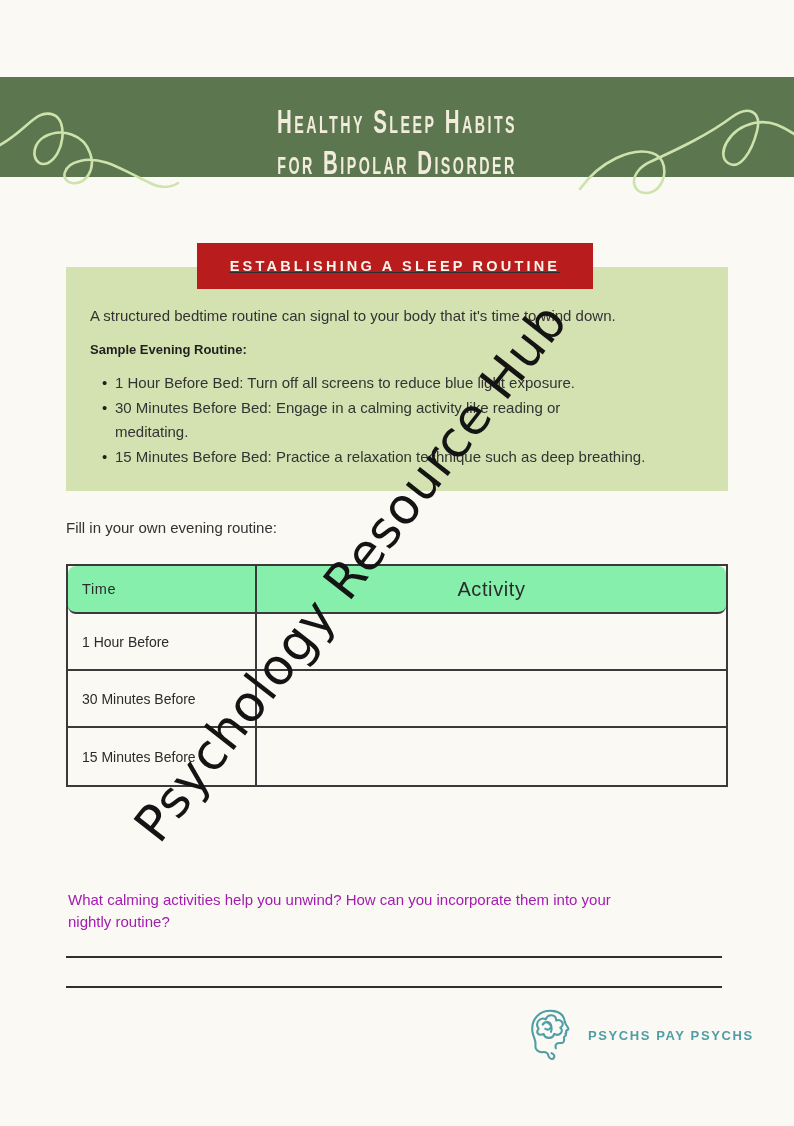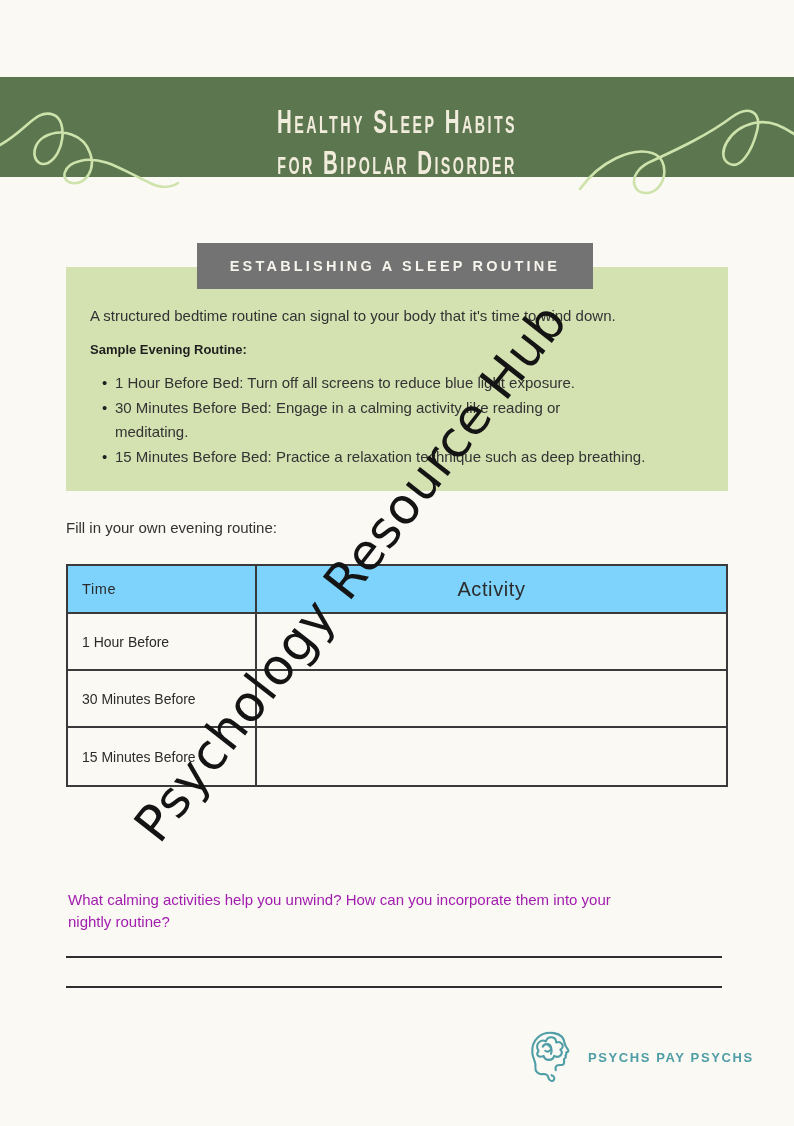--- a/index.html
+++ b/index.html
@@ -13,22 +13,22 @@
   .band-squiggles{position:absolute;left:0;top:0;width:794px;height:130px;pointer-events:none;}
   .title-wrap{position:absolute;left:0;top:24px;width:794px;text-align:center;}
   .title-line{
     display:block;width:794px;height:41px;line-height:41px;
     font-size:33px;font-weight:bold;font-variant:small-caps;
     letter-spacing:4px;color:#F1ECDB;transform:scaleX(0.62);transform-origin:50% 50%;
     white-space:nowrap;
   }
   
   .label-box{
-    position:absolute;left:197px;top:243px;width:396px;height:46px;background:#737373;
-    display:flex;align-items:center;justify-content:center;z-index:3;
+    position:absolute;left:197px;top:243px;width:396px;height:46px;background:#b91c1c;
+    display:flex;align-items:center;justify-content:center;z-index:3;text-decoration:underline;
   }
   .label-box span{
     color:#F6F4EC;font-weight:bold;font-size:14.5px;letter-spacing:3.2px;white-space:nowrap;
   }
   
   .content-box{
     position:absolute;left:66px;top:267px;width:662px;height:224px;background:#D4E2B2;
     box-sizing:border-box;padding:38px 24px 8px 24px;z-index:2;
   }
   .intro{font-size:15px;line-height:22px;color:#333;}
@@ -39,21 +39,21 @@
   .bullet-lines{flex:1;}
   .bullet-line{font-size:15px;line-height:24.5px;color:#333;white-space:nowrap;}
   
   .fill-prompt{position:absolute;left:66px;top:519px;font-size:15px;color:#333;}
   
   .routine-table{
     position:absolute;left:66px;top:564px;width:662px;box-sizing:border-box;
     border:2px solid #3A3A3A;background:#fff0;
   }
   .t-row{display:flex;box-sizing:border-box;}
-  .t-header{height:48px;background:#7dd3fc;border-bottom:2px solid #3A3A3A;}
+  .t-header{height:48px;background:#86efac;border-bottom:2px solid #3A3A3A;border-radius:8px;}
   .t-body{height:57px;border-bottom:2px solid #3A3A3A;background:transparent;}
   .t-body:last-child{border-bottom:none;justify-content:flex-end;}
   .time-col{
     width:189px;flex:0 0 189px;box-sizing:border-box;border-right:2px solid #3A3A3A;
     display:flex;align-items:center;padding-left:14px;font-size:14px;color:#2b2b2b;
   }
   .t-header .time-col{font-size:14.5px;letter-spacing:0.6px;}
   .activity-col{flex:1;display:flex;align-items:center;justify-content:center;font-size:20px;letter-spacing:0.6px;color:#2b2b2b;}
   
   .question{position:absolute;left:68px;top:889px;width:660px;}
@@ -62,21 +62,21 @@
   .answer-line.l1{top:956px;}
   .answer-line.l2{top:986px;}
   
   .watermark{
     position:absolute;left:168px;top:796px;height:56px;line-height:56px;
     font-family:"DejaVu Sans",sans-serif;font-size:50px;letter-spacing:1px;color:#141414;
     transform:rotate(-52deg);transform-origin:0 100%;white-space:nowrap;z-index:10;
     pointer-events:none;
   }
   
-  .footer-logo{position:absolute;left:526px;top:1030px;display:flex;align-items:center;}
+  .footer-logo{position:absolute;left:526px;top:1008px;display:flex;align-items:center;}
   .brain-icon{width:50px;height:54px;}
   .brand-text{
     margin-left:12px;color:#4F9DA6;font-weight:bold;font-size:13px;letter-spacing:1.6px;
     white-space:nowrap;
   }
 </style>
 </head>
 <body>
 
 <div class="page">

